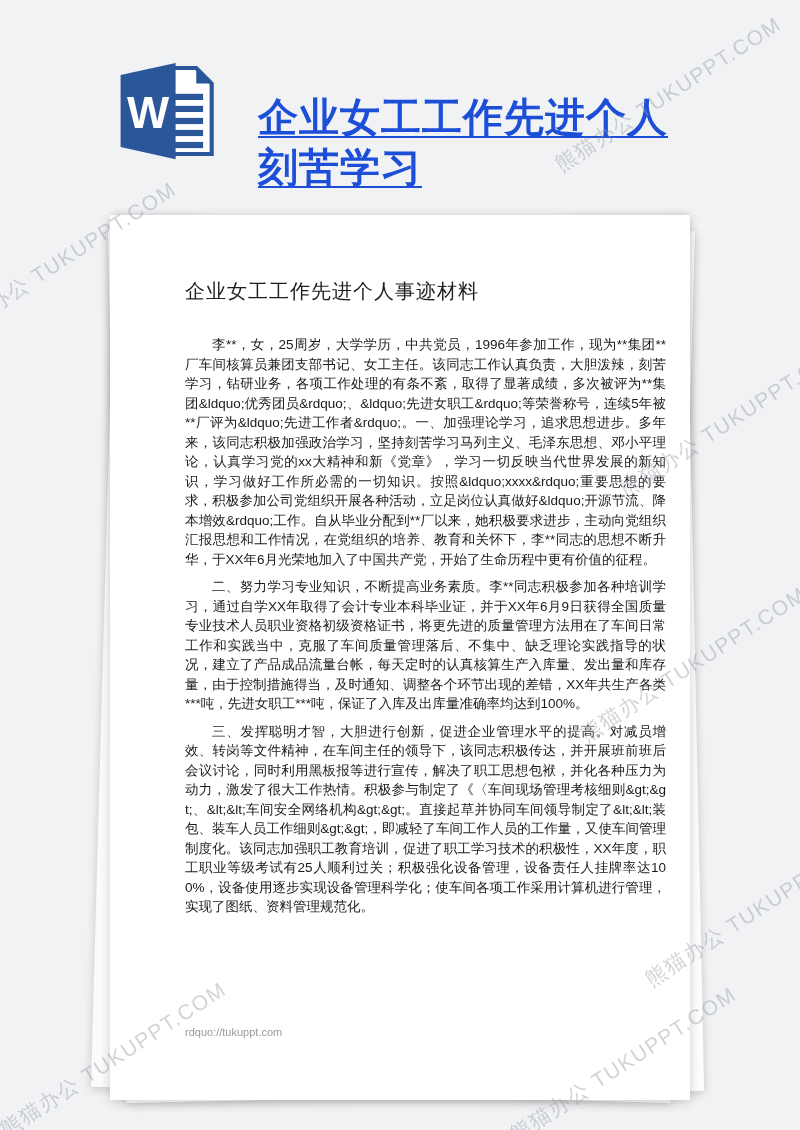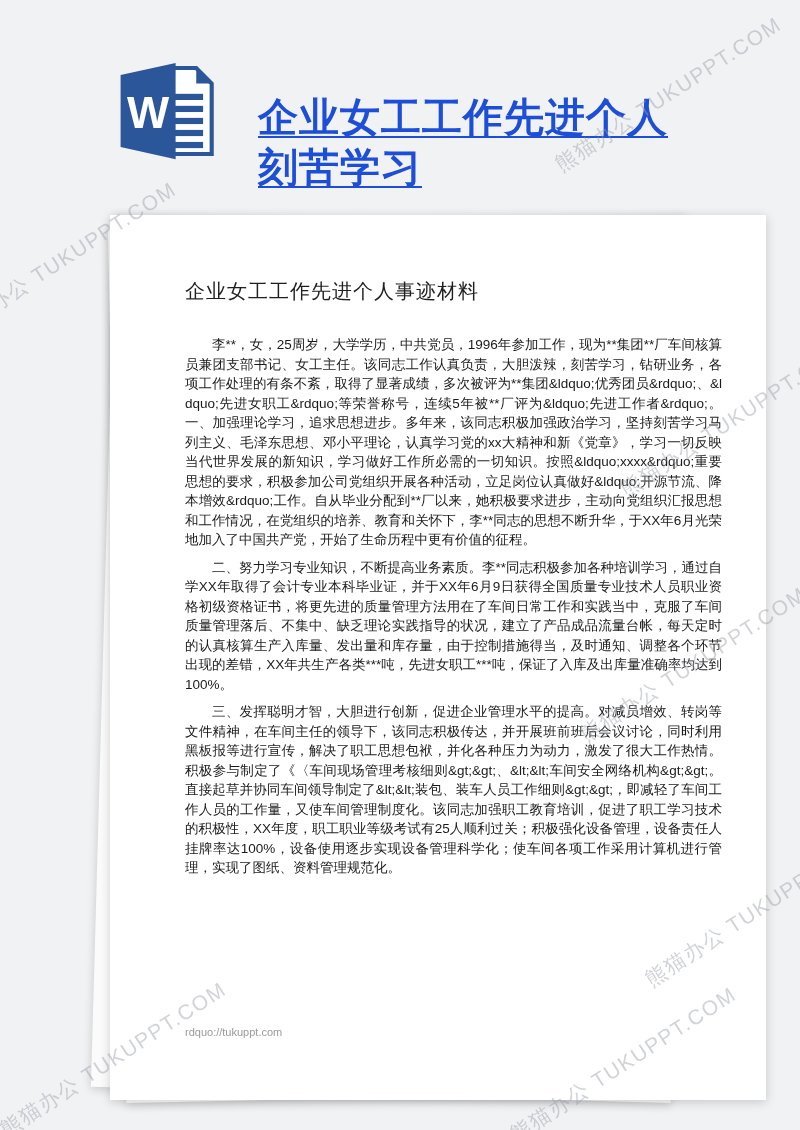--- a/index.html
+++ b/index.html
@@ -49,22 +49,22 @@
     background: #fbfbfc;
     z-index: 1;
   }
   .sheet.backB {
     left: 117px; top: 221px; width: 578px; height: 876px;
     transform: rotate(-1.2deg);
     background: #fdfdfe;
     z-index: 1;
   }
   .sheet.main {
-    left: 110px; top: 215px; width: 656px; height: 885px;
-    padding: 63px 44px 0 75px;
+    left: 110px; top: 215px; width: 580px; height: 885px;
+    padding: 63px 24px 0 75px;
     z-index: 2;
   }
 
   
   .doc-heading {
     font-size: 20px;
     font-weight: 400;
     letter-spacing: 1px;
     color: #1f1f1f;
     margin-bottom: 30px;

